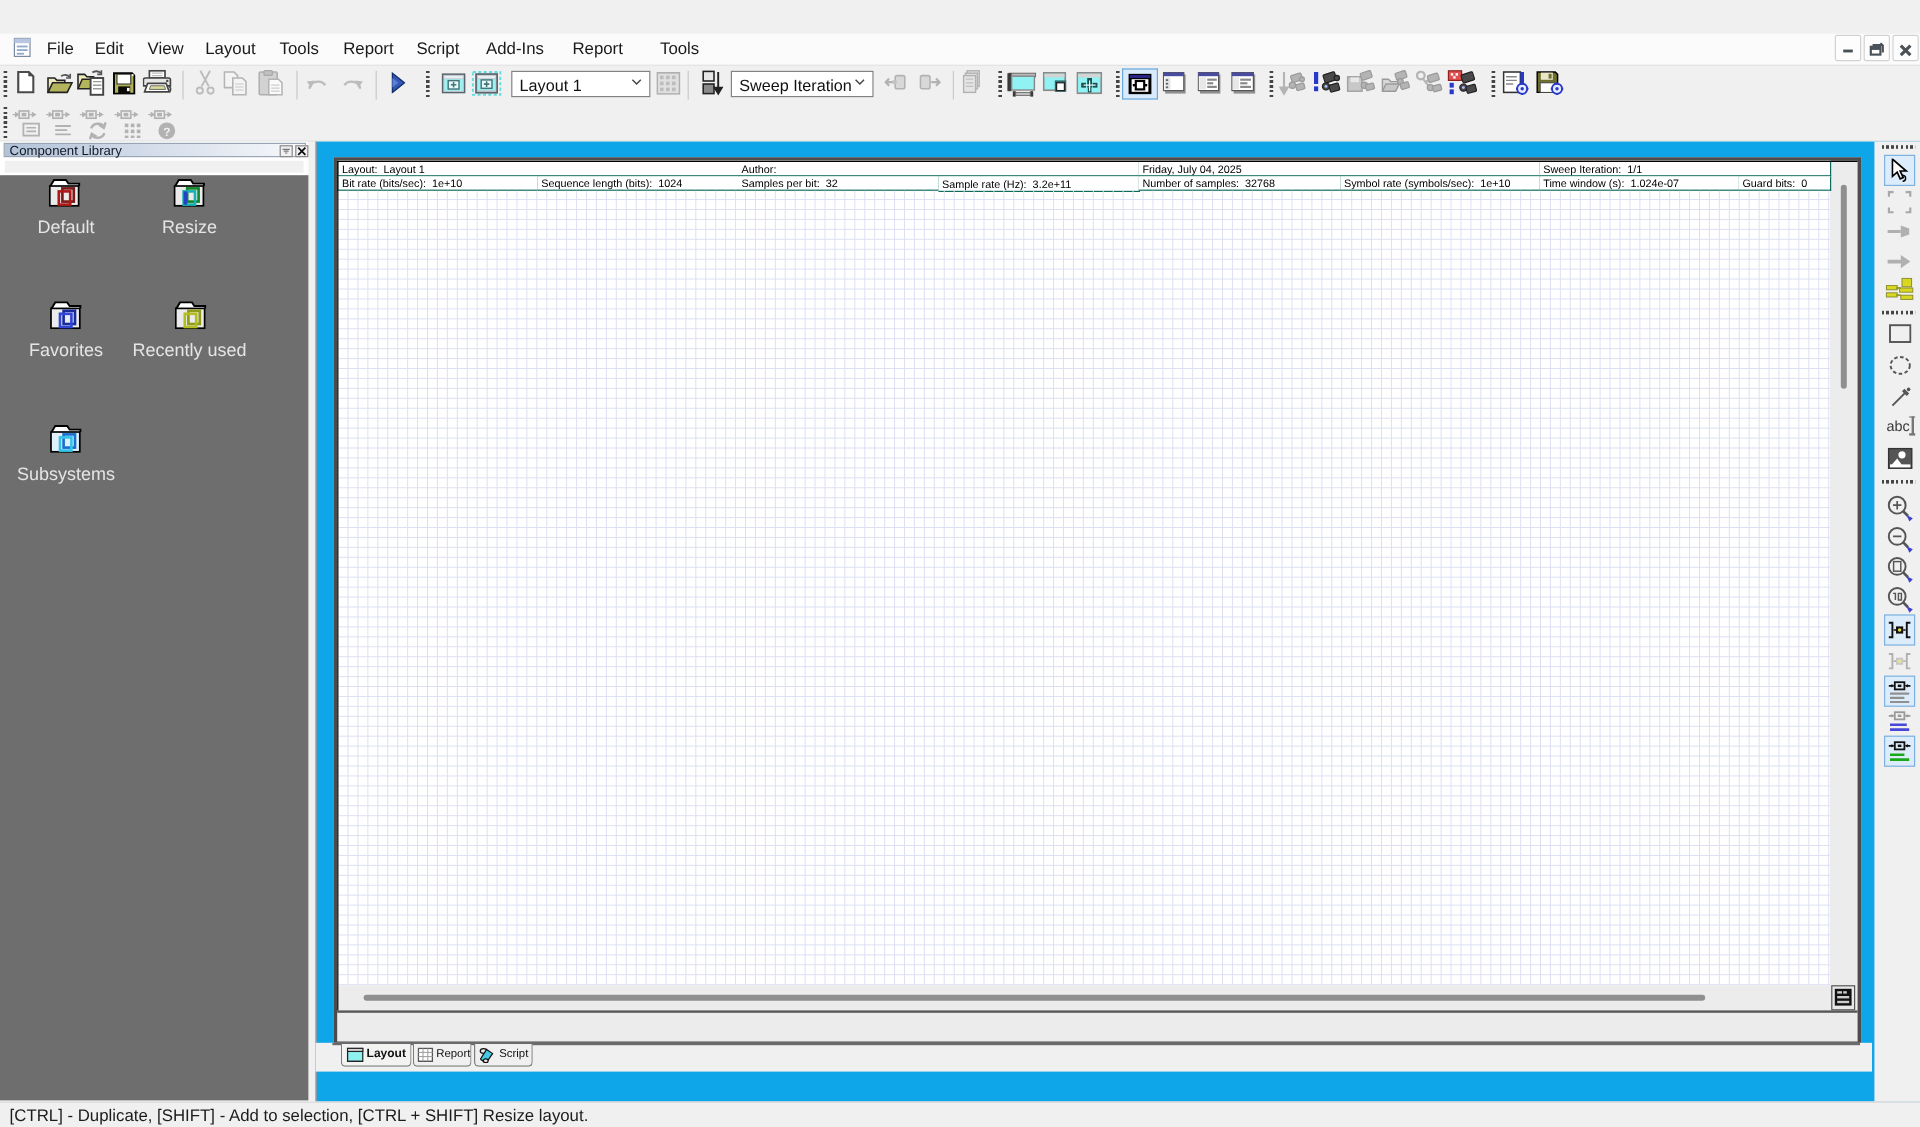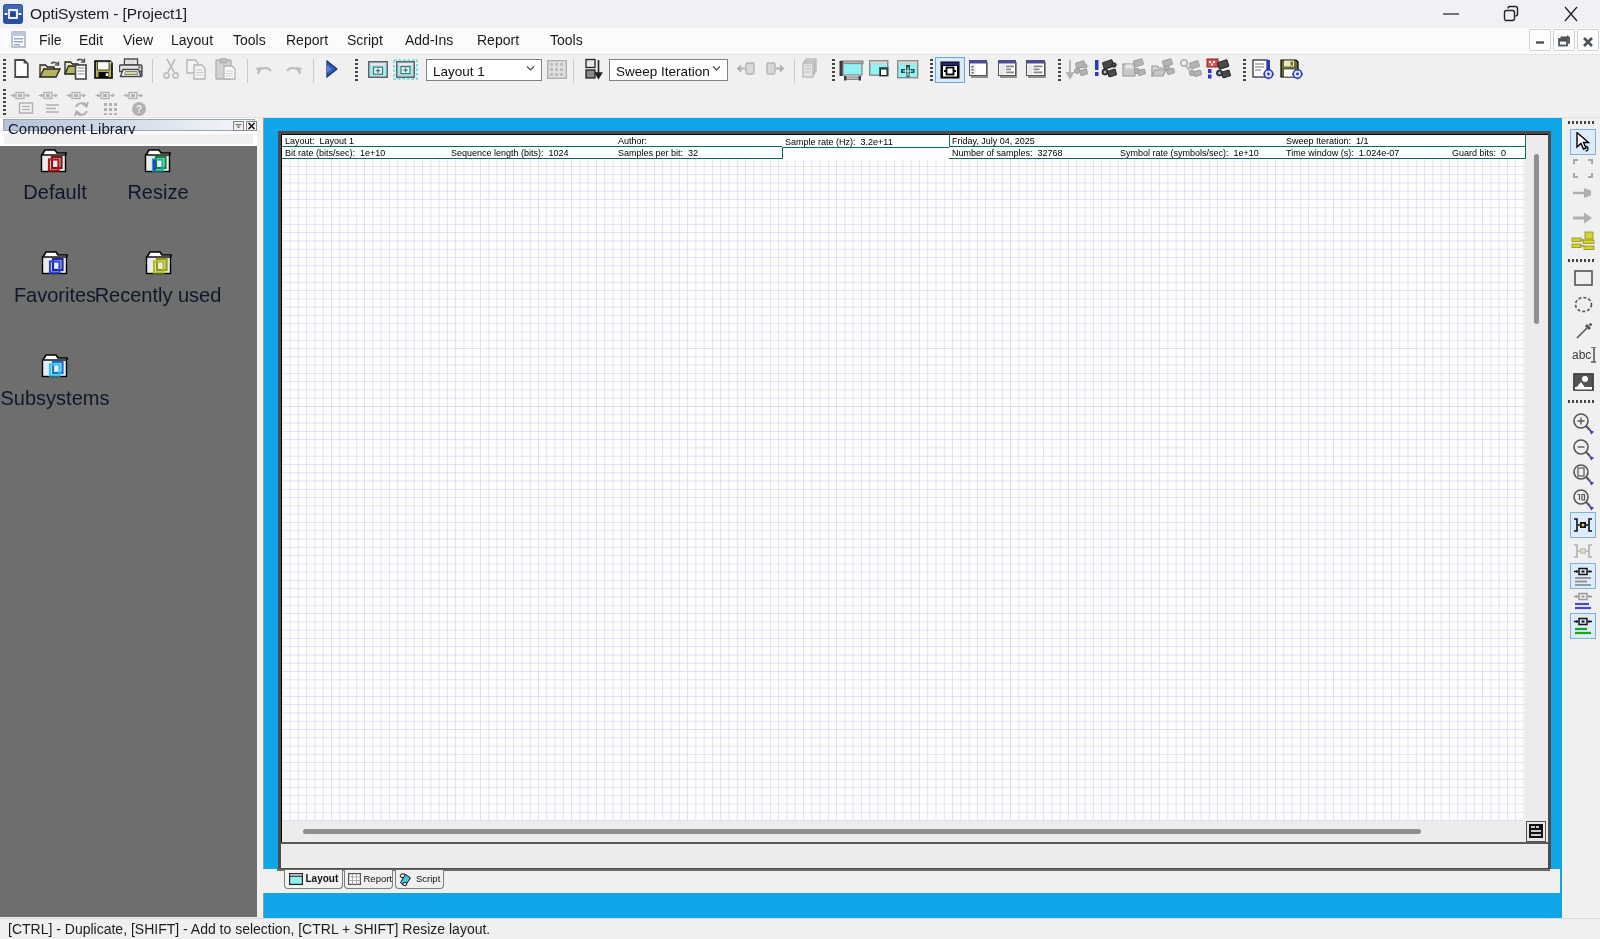--- a/index.html
+++ b/index.html
@@ -22,26 +22,26 @@
 .hgrip { position:absolute; height:3px; background-image:repeating-linear-gradient(to right,#444 0 2px,transparent 2px 4px); }
 .sep { position:absolute; width:1px; background:#c9c9c9; }
 .combo { position:absolute; top:4px; height:22px; background:#fff; border:1px solid #828282; font-size:14px; color:#111; }
 .combo .txt { position:absolute; left:6px; top:3.5px; font-size:13.5px; }
 .combo .chev { position:absolute; right:7px; top:4px; width:8px; height:8px; }
 .chev svg { display:block; }
 
 
 #panel { position:absolute; left:0; top:118px; width:257px; height:799px; background:#fff; }
 #panel-header { position:absolute; left:3px; top:1px; width:252px; height:12px; background:linear-gradient(to right,#b3c2d8,#f7f9fc); border:1px solid #9aa5b5; }
-#panel-header .t { position:absolute; left:4px; top:-0.5px; font-size:15px; color:#101826; }
+#panel-header .t { position:absolute; left:4px; top:-0.5px; font-size:11px; color:#101826; }
 .phbtn { position:absolute; top:0.5px; width:11px; height:10px; background:#f0f0f0; border:1px solid #888; overflow:hidden; }
 #panel-inner-strip { position:absolute; left:4px; top:16px; width:249px; height:10px; background:#f0f0f0; }
 #panel-gray { position:absolute; left:0; top:28px; width:257px; height:771px; background:#6e6e6e; }
 .folder { position:absolute; width:28px; height:26px; }
-.flabel { position:absolute; font-size:20px; color:#0f172a; text-align:left; white-space:nowrap; transform:translateX(-50%); }
+.flabel { position:absolute; font-size:15px; color:#e5e5e5; text-align:left; white-space:nowrap; transform:translateX(-50%); }
 
 
 #mdi { position:absolute; left:263px; top:118px; width:1454px; height:800px; background:#0ea5e9; border-left:1px solid #9a9a9a; border-right:2px solid #4d7c0f; }
 #frame { position:absolute; left:14px; top:13px; width:1273px; height:739px; border:3px solid #4c4c4c; border-bottom-width:2px; background:#ececec; }
 #page { position:absolute; left:0; top:0; width:1244px; height:687px; background:#fff; }
 #grid { position:absolute; left:0; top:25px; width:1244px; height:662px;
   background-image:linear-gradient(to right,#dde0f3 1px,transparent 1px),linear-gradient(to bottom,#dde0f3 1px,transparent 1px);
   background-size:8.29px 8.29px; background-position:0.3px 6.9px; }
 #hdr { position:absolute; left:0; top:0; width:1245px; height:25px; }
 #hdr .cell { position:absolute; height:12.5px; border-right:1.2px solid #0d6b5c; border-bottom:1.4px solid #0d6b5c; font-size:9px; color:#000; padding:1.5px 0 0 3px; white-space:nowrap; overflow:hidden; background:#fff; }
@@ -69,41 +69,20 @@
 
 
 #rtoolbar { position:absolute; left:1562px; top:118px; width:38px; height:800px; background:#f0f0f0; }
 .rsel { position:absolute; left:8px; width:26px; height:26px; background:#ddecfa; border:1px solid #7db2e0; }
 .ricon { position:absolute; }
 </style>
 </head>
 <body>
 <div id="app">
 
-  <div id="titlebar">
-    <svg class="abs" style="left:3px;top:4px" width="20" height="20" viewBox="0 0 20 20">
-      <rect x="0" y="0" width="20" height="20" rx="3" fill="#2b4fa2"></rect>
-      <rect x="0.8" y="0.8" width="18.4" height="8" rx="2.5" fill="#5b7bc0" opacity="0.55"></rect>
-      <rect x="6" y="6" width="8" height="8" fill="none" stroke="#fff" stroke-width="1.8"></rect>
-      <rect x="8.4" y="8.4" width="3.2" height="3.2" fill="#1d3d8f"></rect>
-      <rect x="1.5" y="9" width="3" height="2" fill="#fff"></rect>
-      <rect x="15.5" y="9" width="3" height="2" fill="#fff"></rect>
-    </svg>
-    <div id="title-text">OptiSystem - [Project1]</div>
-    <svg class="abs" style="left:1441px;top:0" width="20" height="28" viewBox="0 0 20 28">
-        <line x1="2" y1="14" x2="18" y2="14" stroke="#222" stroke-width="1.2"></line>
-      </svg>
-    <svg class="abs" style="left:1503px;top:0" width="16" height="28" viewBox="0 0 16 28">
-        <rect x="1.5" y="10.5" width="10" height="10" rx="2" fill="none" stroke="#222" stroke-width="1.4"></rect>
-        <path d="M5 8.5 a2 2 0 0 1 2-2 h5.5 a2 2 0 0 1 2 2 v5.5 a2 2 0 0 1-2 2" fill="none" stroke="#222" stroke-width="1.4"></path>
-      </svg>
-    <svg class="abs" style="left:1563px;top:0" width="16" height="28" viewBox="0 0 16 28">
-        <path d="M2 7 L14 21 M14 7 L2 21" stroke="#222" stroke-width="1.3"></path>
-      </svg>
-  </div>
 
   <div id="menubar">
     <svg class="abs" style="left:10px;top:3px" width="17" height="18" viewBox="0 0 17 18">
       <rect x="2" y="1" width="13" height="15" fill="#fff" stroke="#7a8aa0" stroke-width="1"></rect>
       <rect x="2" y="1" width="13" height="4" fill="#b8c6e2"></rect>
       <rect x="4" y="7" width="9" height="1.5" fill="#8fa8cc"></rect>
       <rect x="4" y="10" width="9" height="1.5" fill="#8fa8cc"></rect>
       <rect x="4" y="13" width="6" height="1.5" fill="#8fa8cc"></rect>
     </svg>
     <div class="menuitem" style="left:39px">File</div>
@@ -591,21 +570,21 @@
       <div class="abs" style="left:0;top:0;width:1.4px;height:708px;background:#000;z-index:5"></div>
       <div id="page">
         <div id="hdr">
           <div class="cell" style="left:0;top:0;width:335px;border-left:1.2px solid #0d6b5c">Layout:&nbsp; Layout 1</div>
           <div class="cell" style="left:334px;top:0;width:335px">Author:</div>
           <div class="cell" style="left:668px;top:0;width:335px">Friday, July 04, 2025</div>
           <div class="cell" style="left:1002px;top:0;width:243px">Sweep Iteration:&nbsp; 1/1</div>
           <div class="cell" style="left:0;top:12.6px;width:168px;border-left:1.2px solid #0d6b5c">Bit rate (bits/sec):&nbsp; 1e+10</div>
           <div class="cell" style="left:167px;top:12.6px;width:168px">Sequence length (bits):&nbsp; 1024</div>
           <div class="cell" style="left:334px;top:12.6px;width:168px">Samples per bit:&nbsp; 32</div>
-          <div class="cell" style="left:501px;top:1px;width:168px">Sample rate (Hz):&nbsp; 3.2e+11</div>
+          <div class="cell" style="left:501px;top:13px;width:168px">Sample rate (Hz):&nbsp; 3.2e+11</div>
           <div class="cell" style="left:668px;top:12.6px;width:169px">Number of samples:&nbsp; 32768</div>
           <div class="cell" style="left:836px;top:12.6px;width:167px">Symbol rate (symbols/sec):&nbsp; 1e+10</div>
           <div class="cell" style="left:1002px;top:12.6px;width:167px">Time window (s):&nbsp; 1.024e-07</div>
           <div class="cell" style="left:1168px;top:12.6px;width:77px">Guard bits:&nbsp; 0</div>
         </div>
         <div id="grid"></div>
       </div>
       <div id="vthumb"></div>
       <div id="hthumb"></div>
       <div id="cornerbtn"><svg width="18" height="19" viewBox="0 0 18 19">

